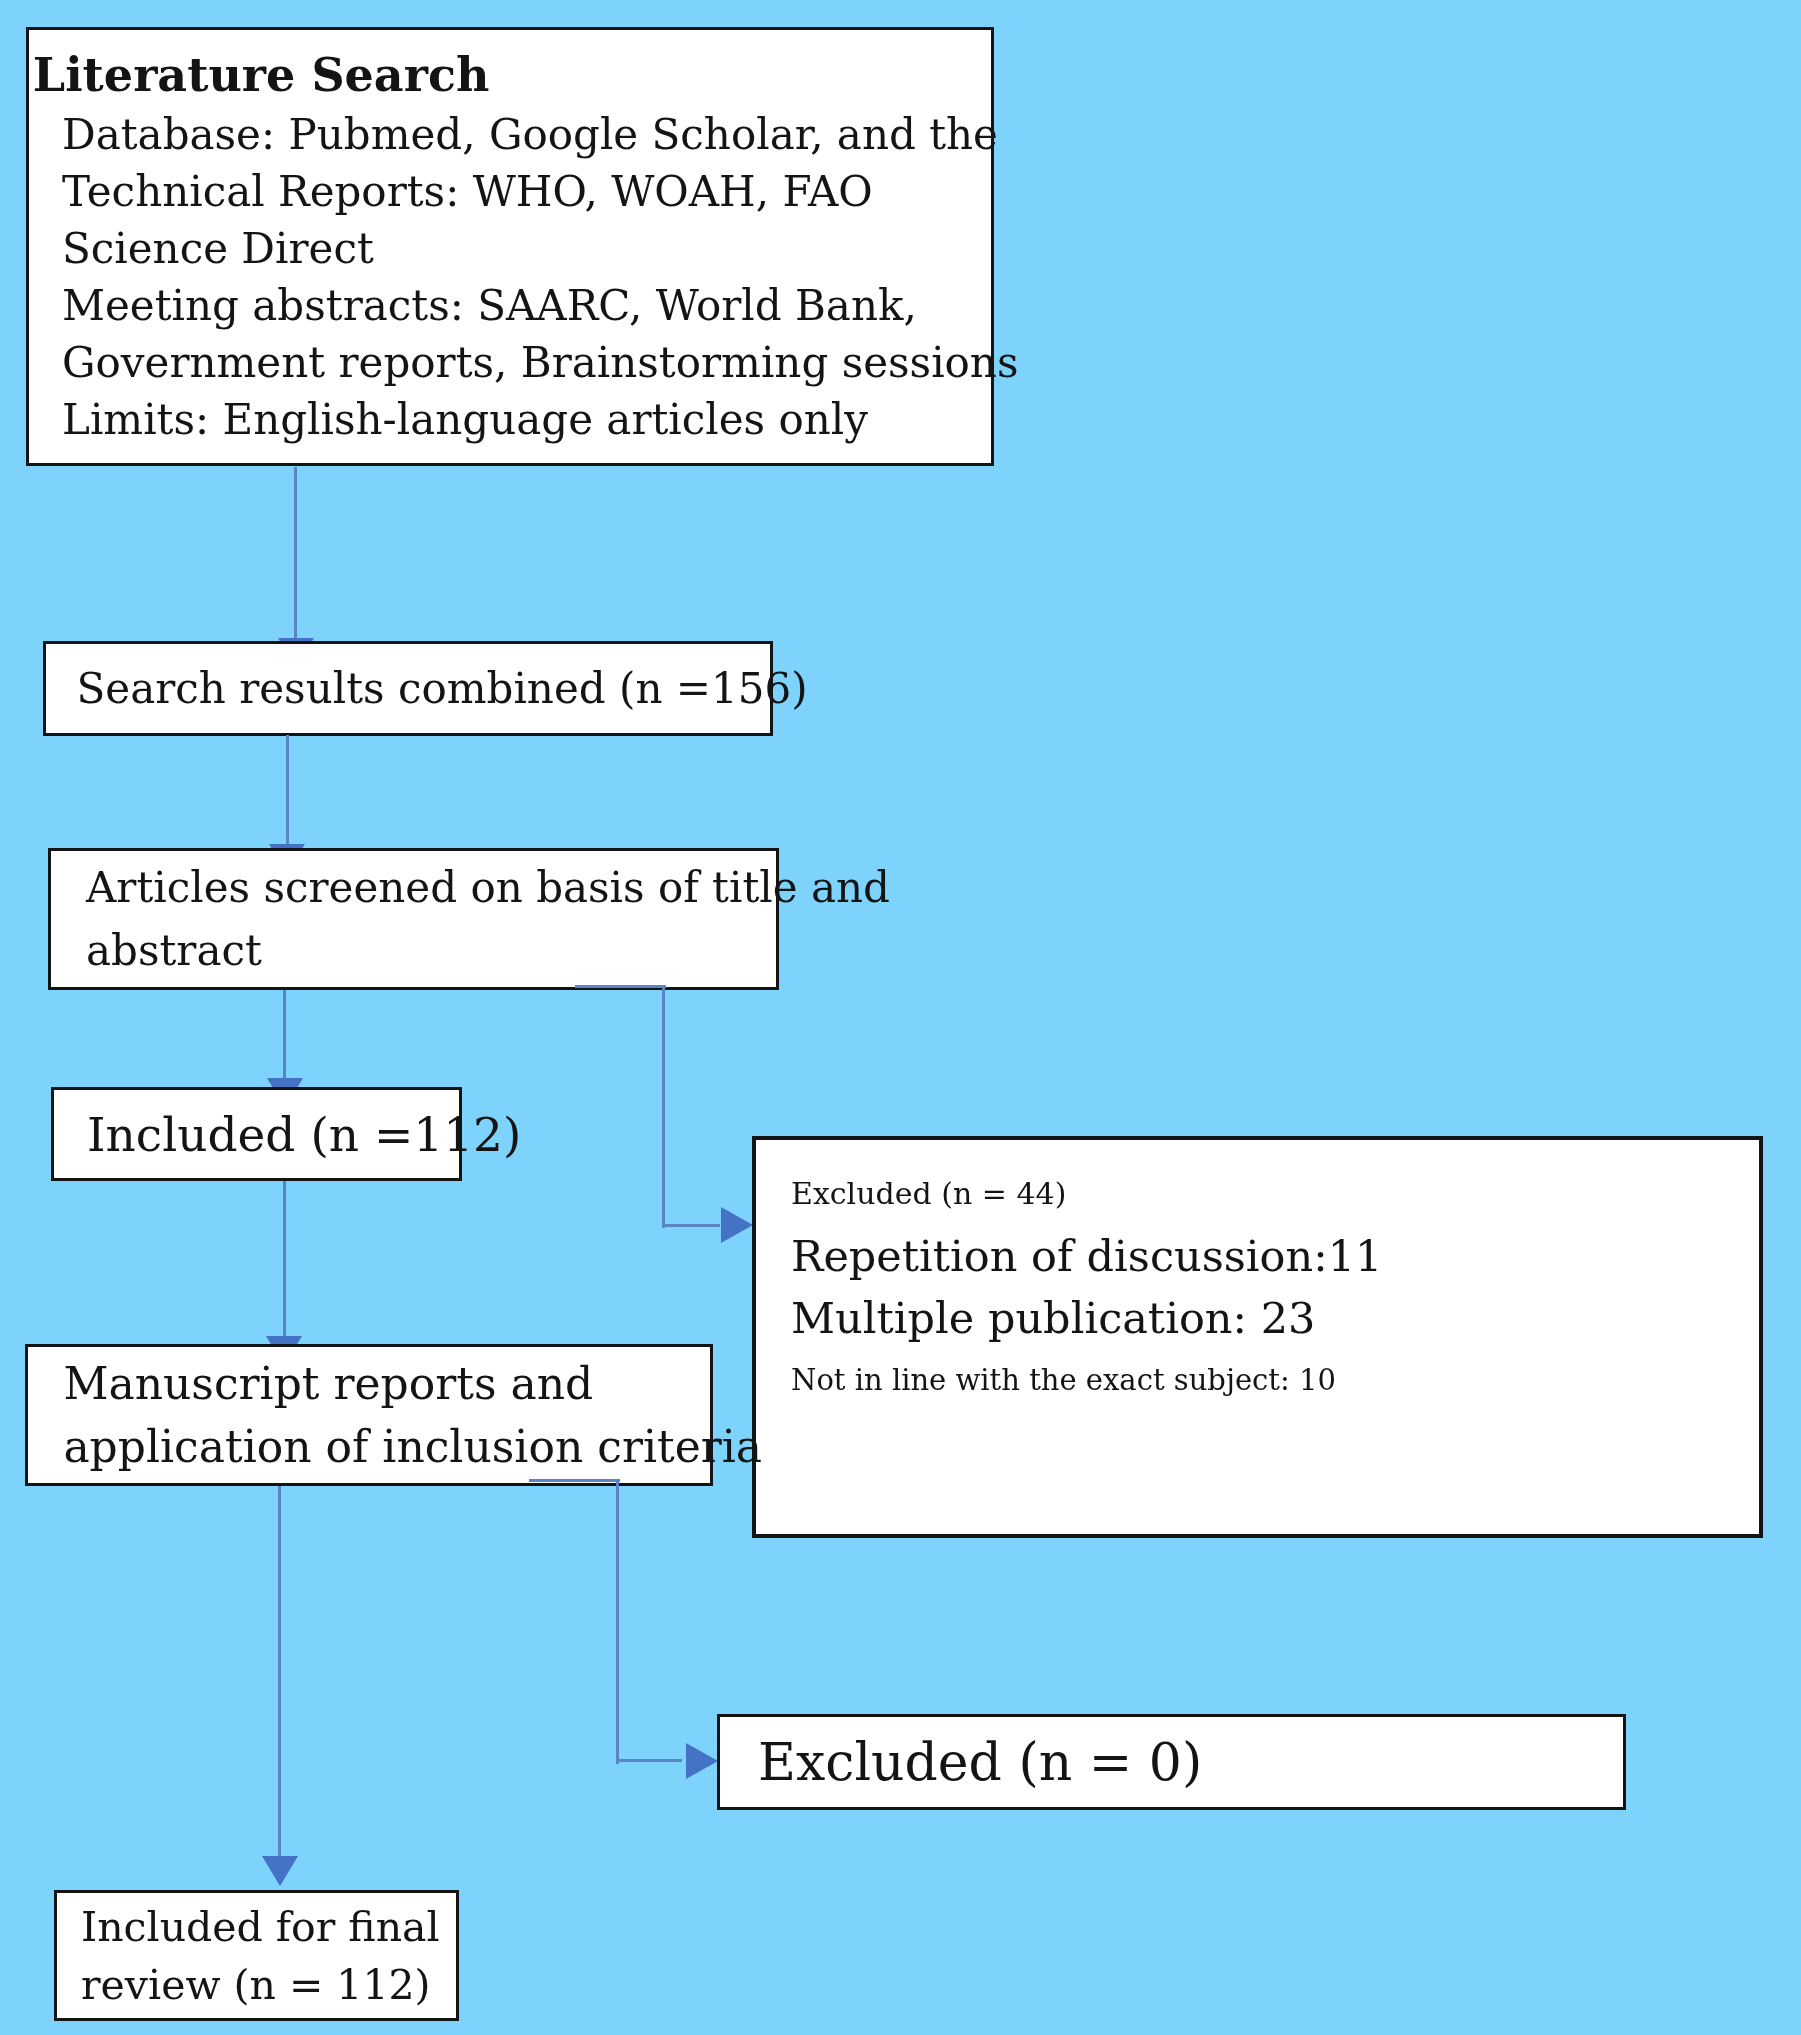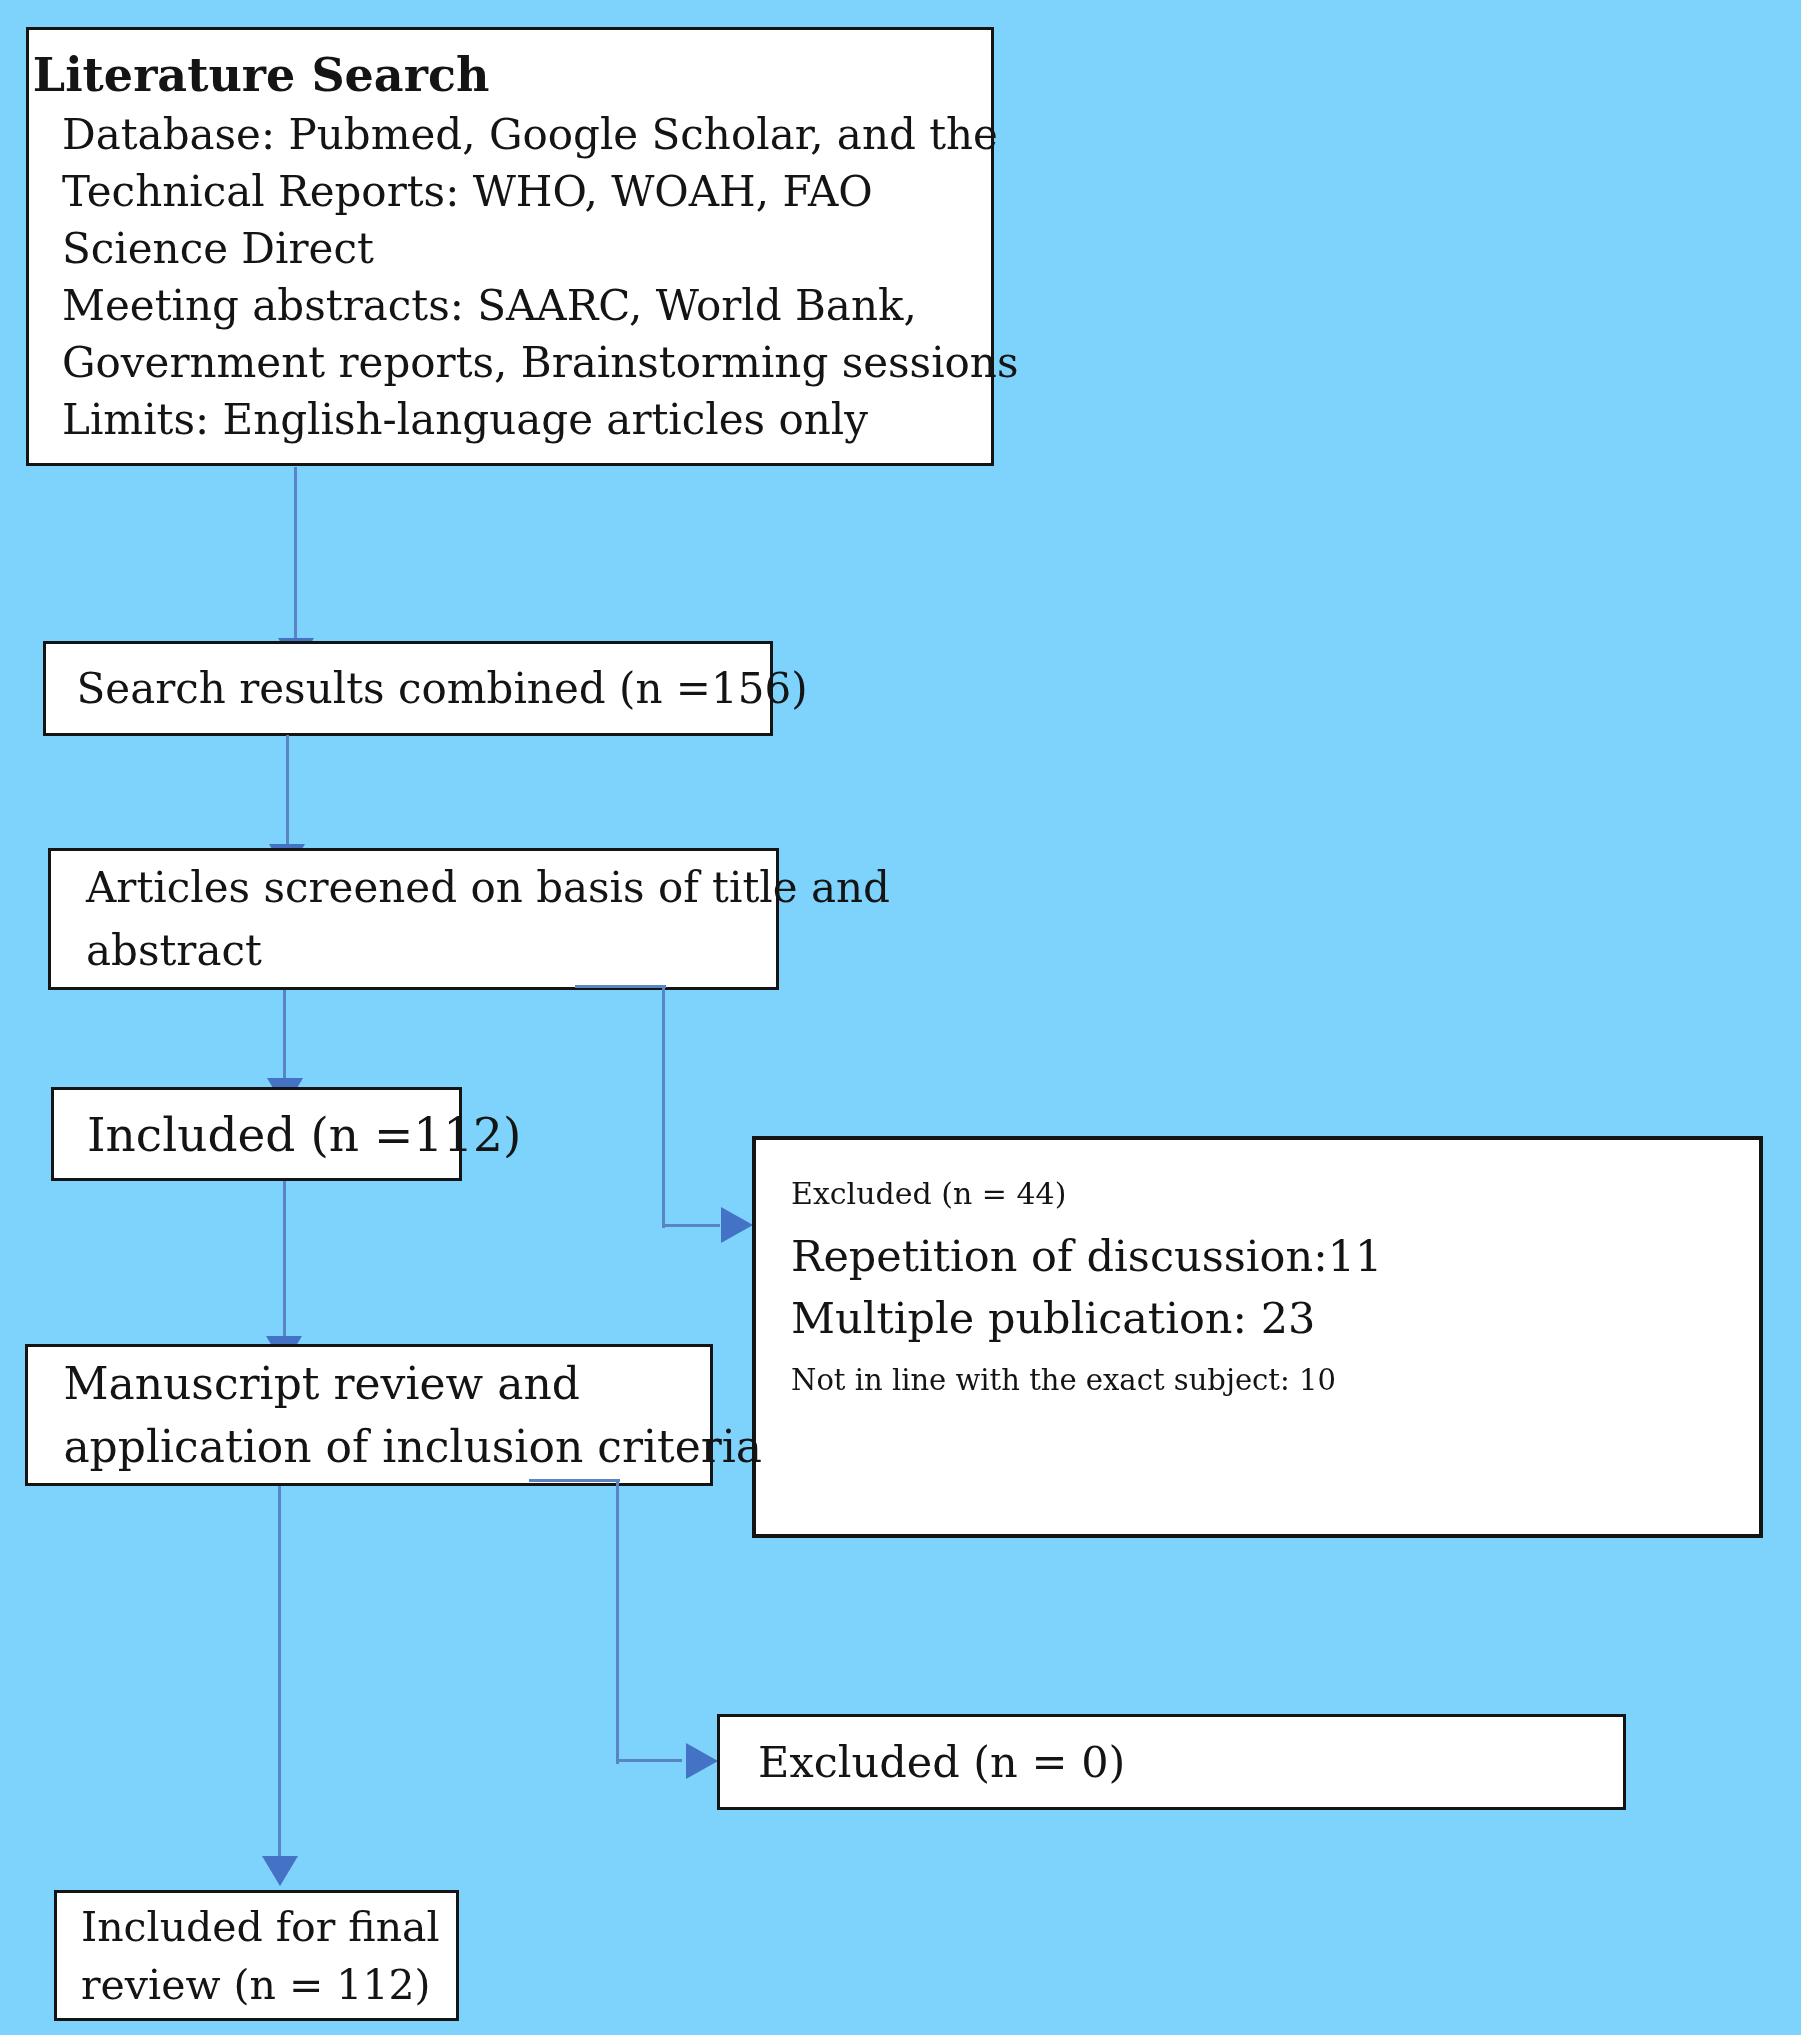--- a/index.html
+++ b/index.html
@@ -113,31 +113,31 @@
       <div class="single-line" style="font-size:43px;line-height:62px;">Repetition of discussion:11</div>
       <div class="single-line" style="font-size:43px;line-height:62px;">Multiple publication: 23</div>
       <div class="single-line" style="font-size:29px;line-height:62px;">Not in line with the exact subject: 10</div>
     </div>
   </div>
 
   <div class="vline" style="left:283px;top:1181px;width:3.2px;height:157px;"></div>
   <div class="arrow-down" style="left:266px;top:1336px;"></div>
 
   <div class="box vcenter" style="left:25.4px;top:1344px;width:688px;height:142px;padding-left:35px;">
-    <div class="single-line" style="font-size:44px;line-height:63px;">Manuscript review and</div>
+    <div class="single-line" style="font-size:44px;line-height:63px;">Manuscript reports and</div>
     <div class="single-line" style="font-size:44px;line-height:63px;">application of inclusion criteria</div>
   </div>
 
   <div class="hline" style="left:529px;top:1479px;width:91px;height:3.2px;"></div>
   <div class="vline" style="left:616px;top:1479px;width:3.2px;height:285px;"></div>
   <div class="hline" style="left:616px;top:1759px;width:66px;height:3.2px;"></div>
   <div class="arrow-right" style="left:686px;top:1743px;"></div>
 
   <div class="box vcenter" style="left:717px;top:1714px;width:909px;height:96px;padding-left:38px;">
-    <div class="single-line" style="font-size:43px;">Excluded (n = 0)</div>
+    <div class="single-line" style="font-size:52px;">Excluded (n = 0)</div>
   </div>
 
   <div class="vline" style="left:278px;top:1486px;width:3.2px;height:373px;"></div>
   <div class="arrow-down" style="left:262px;top:1856px;"></div>
 
   <div class="box vcenter" style="left:54px;top:1890px;width:405px;height:131px;padding-left:24px;">
     <div class="single-line" style="font-size:41px;line-height:58px;">Included for final</div>
     <div class="single-line" style="font-size:41px;line-height:58px;">review (n = 112)</div>
   </div>
 

